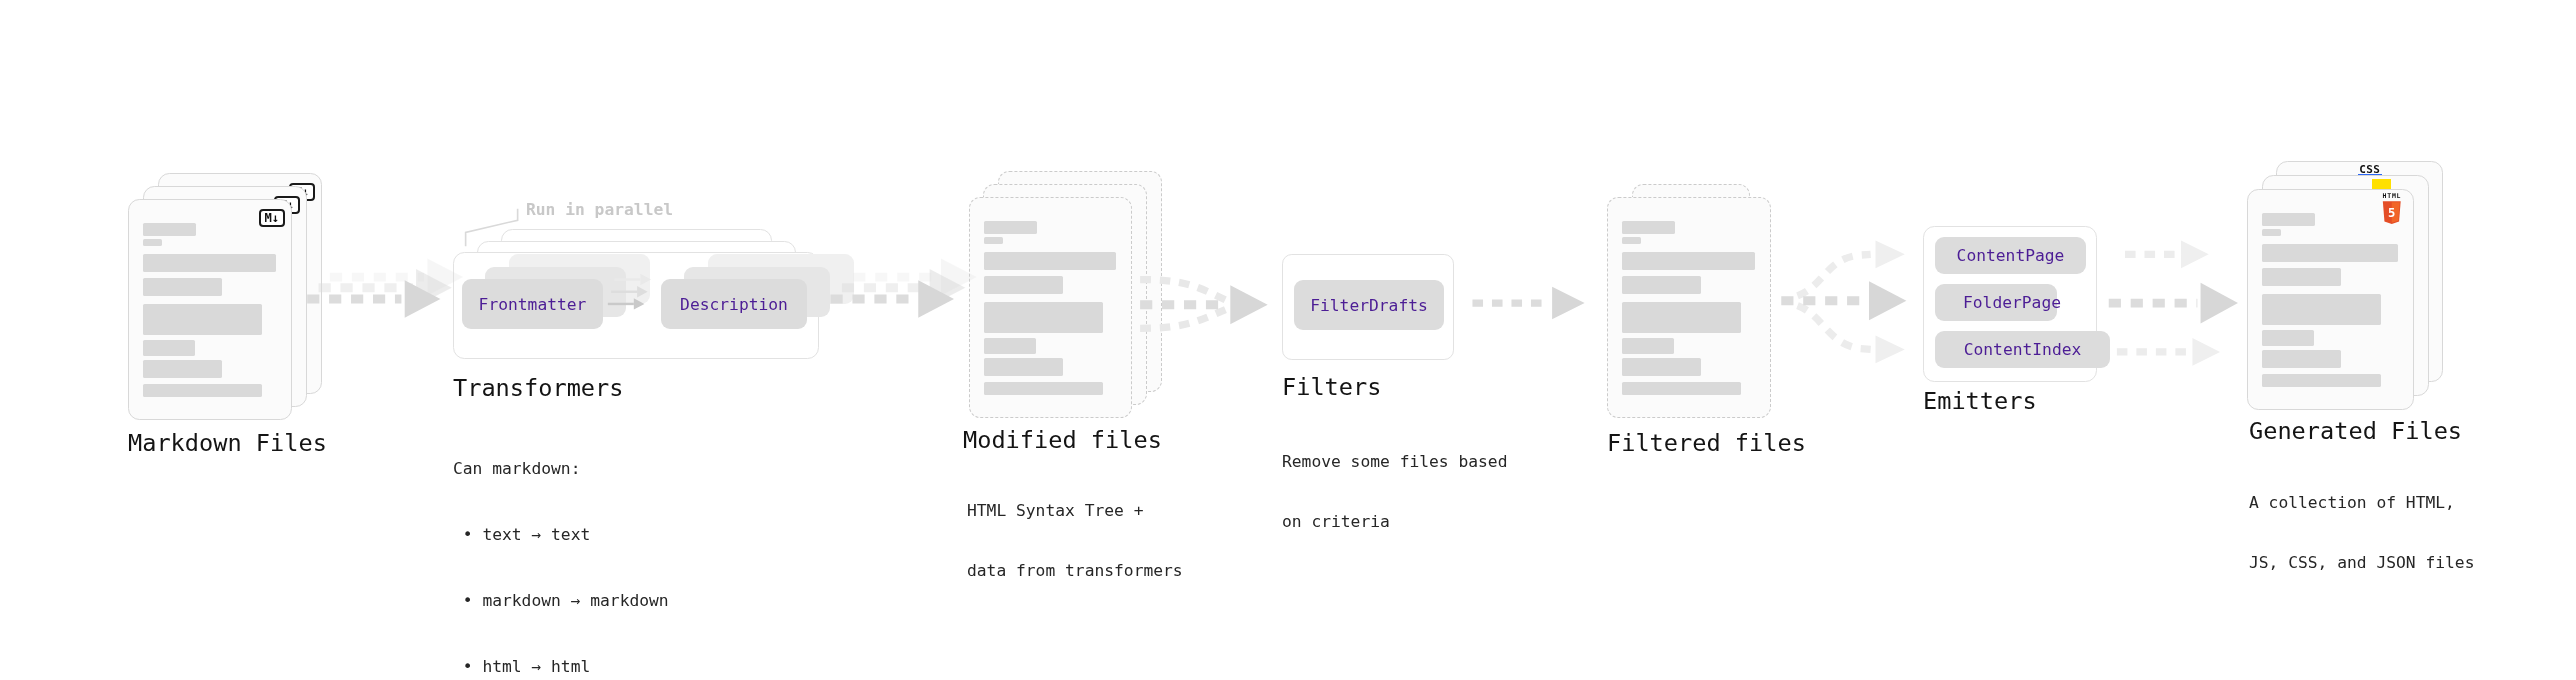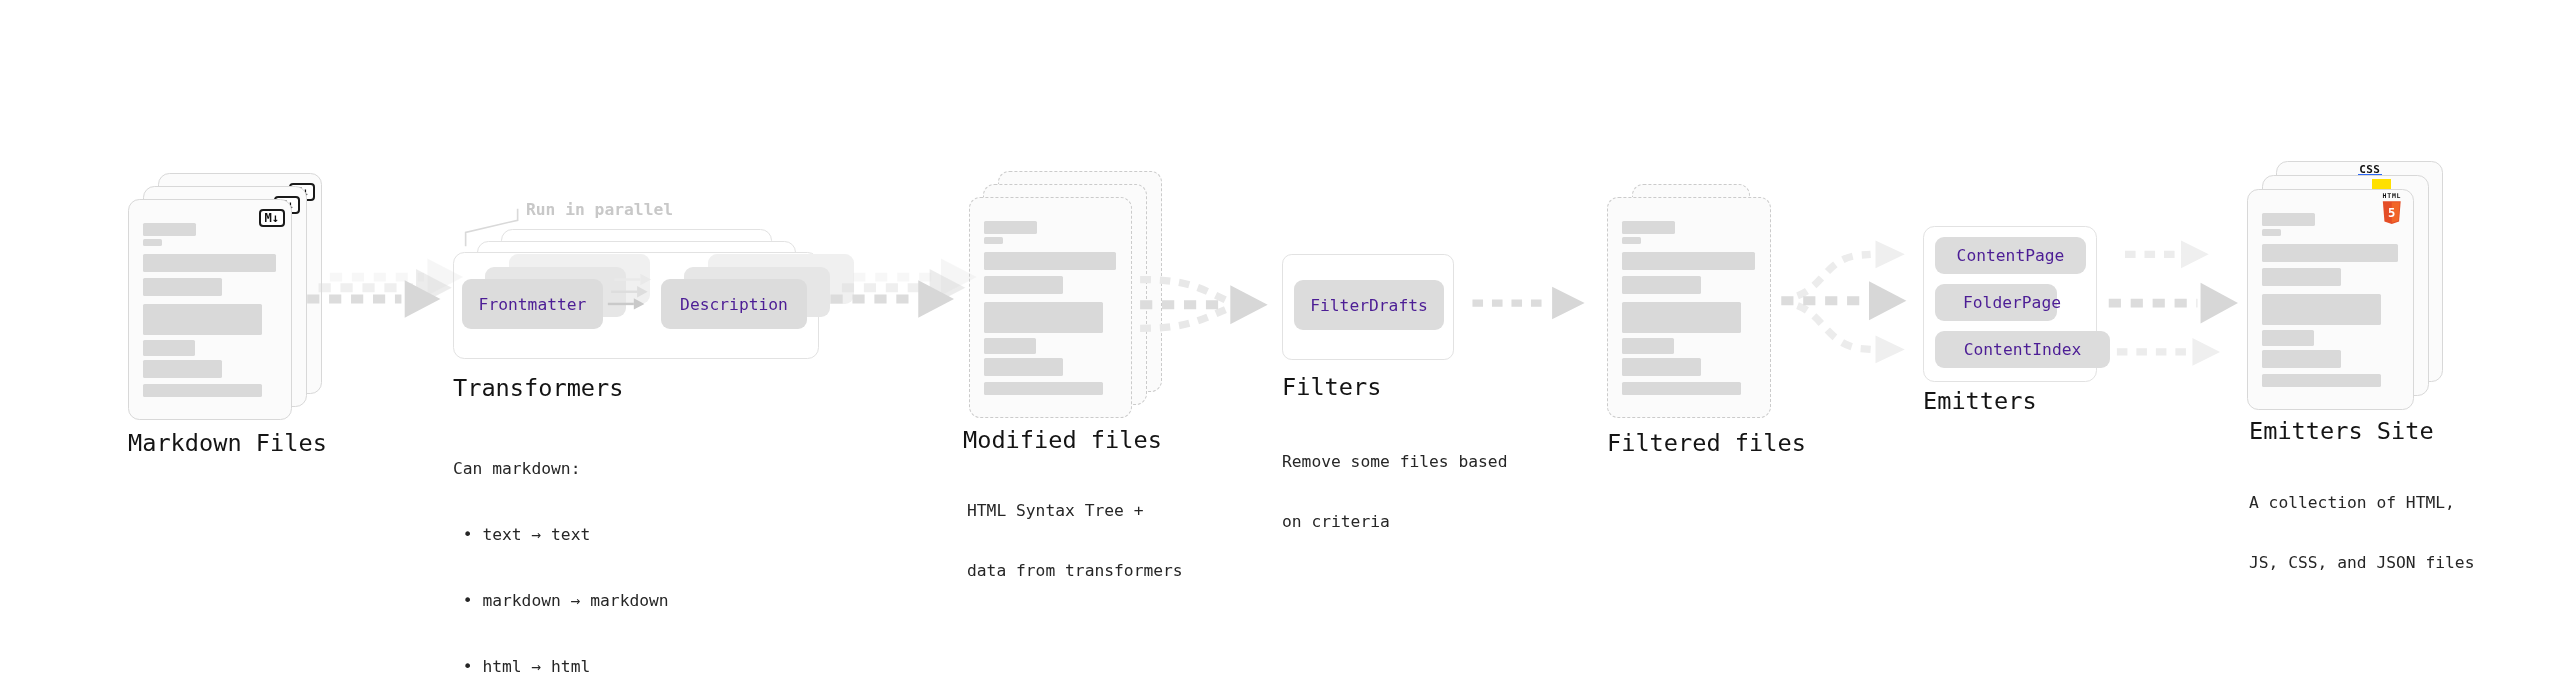--- a/index.html
+++ b/index.html
@@ -161,21 +161,21 @@
       <i class="bar b1"></i>
         <i class="bar b2"></i>
         <i class="bar b3"></i>
         <i class="bar b4"></i>
         <i class="bar b5"></i>
         <i class="bar b6"></i>
         <i class="bar b7"></i>
         <i class="bar b8"></i>
     </div>
   </div>
-  <div class="label" style="left:2249px;top:418px;">Emitters Site</div>
+  <div class="label" style="left:2249px;top:418px;">Generated Files</div>
   <div class="desc" style="left:2249px;top:452px;">
     <div>A collection of HTML,</div>
     <div>JS, CSS, and JSON files</div>
   </div>
 
   <svg class="overlay" width="2576" height="681" viewBox="0 0 3170 838">
 
     <g>
       <g opacity="0.2" transform="translate(28,-27)">
         <path d="M378 368 H494" stroke="#dcdcdc" stroke-width="11" stroke-dasharray="15 12" fill="none"></path>

